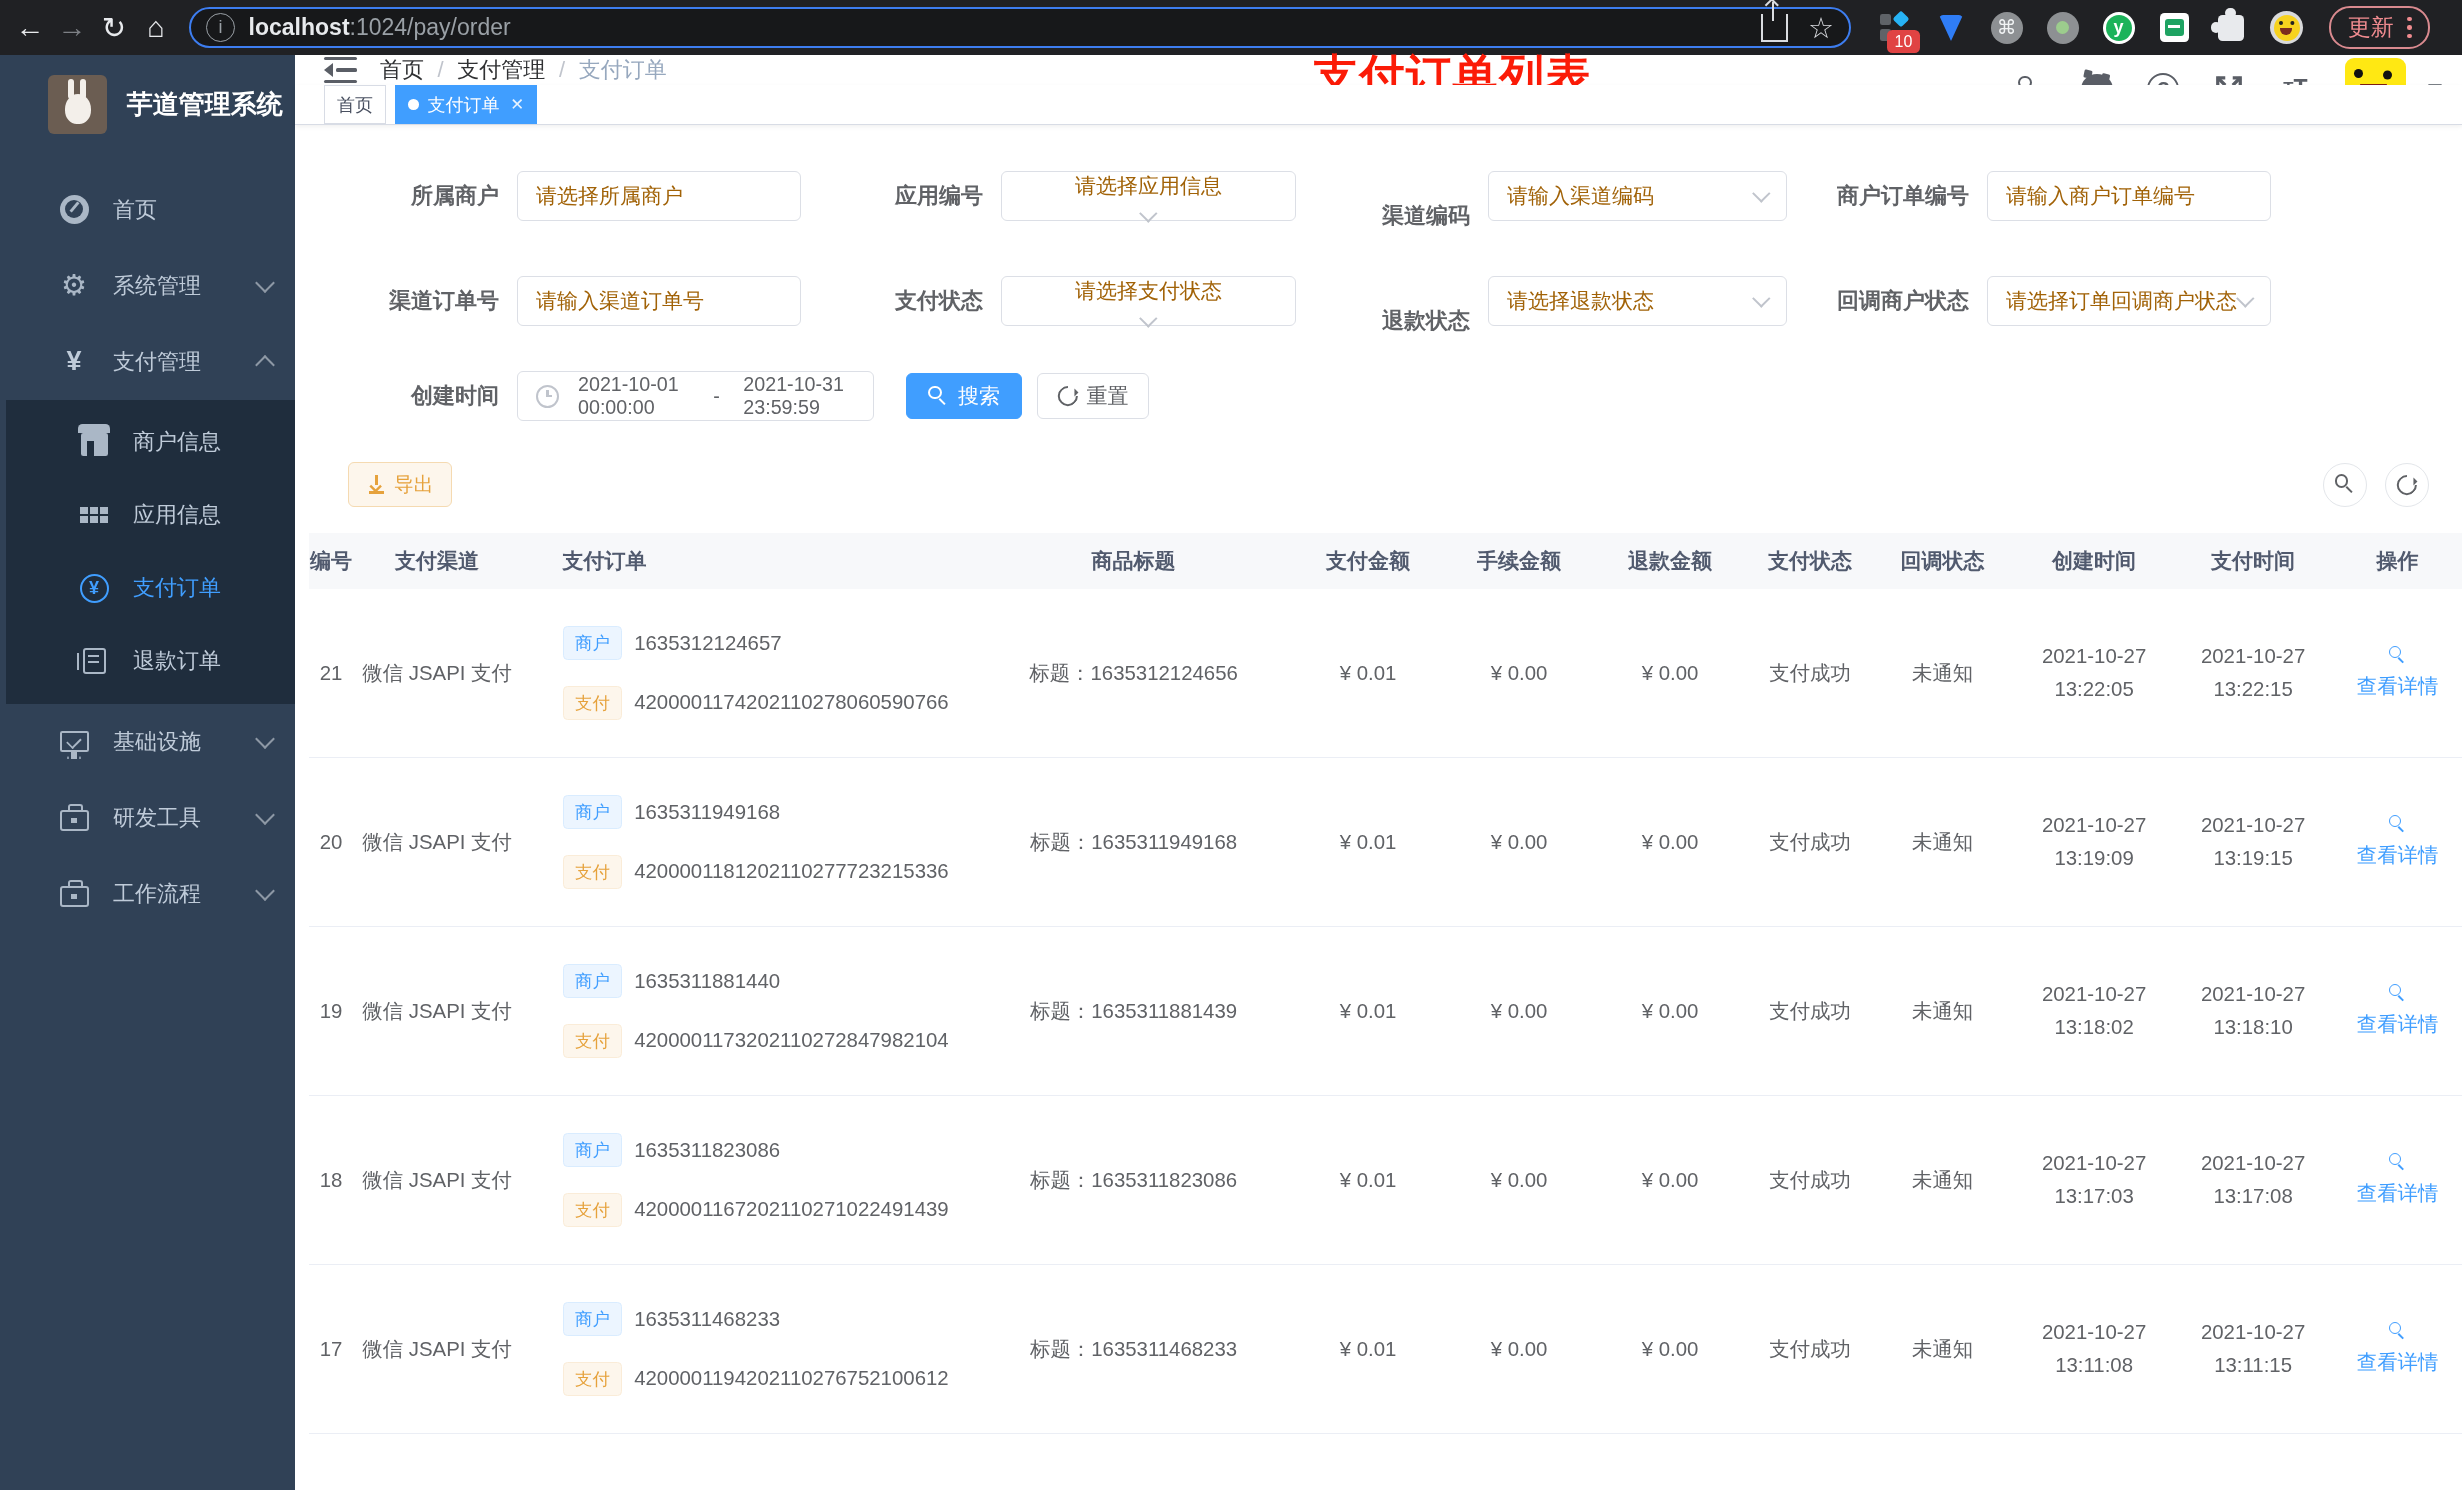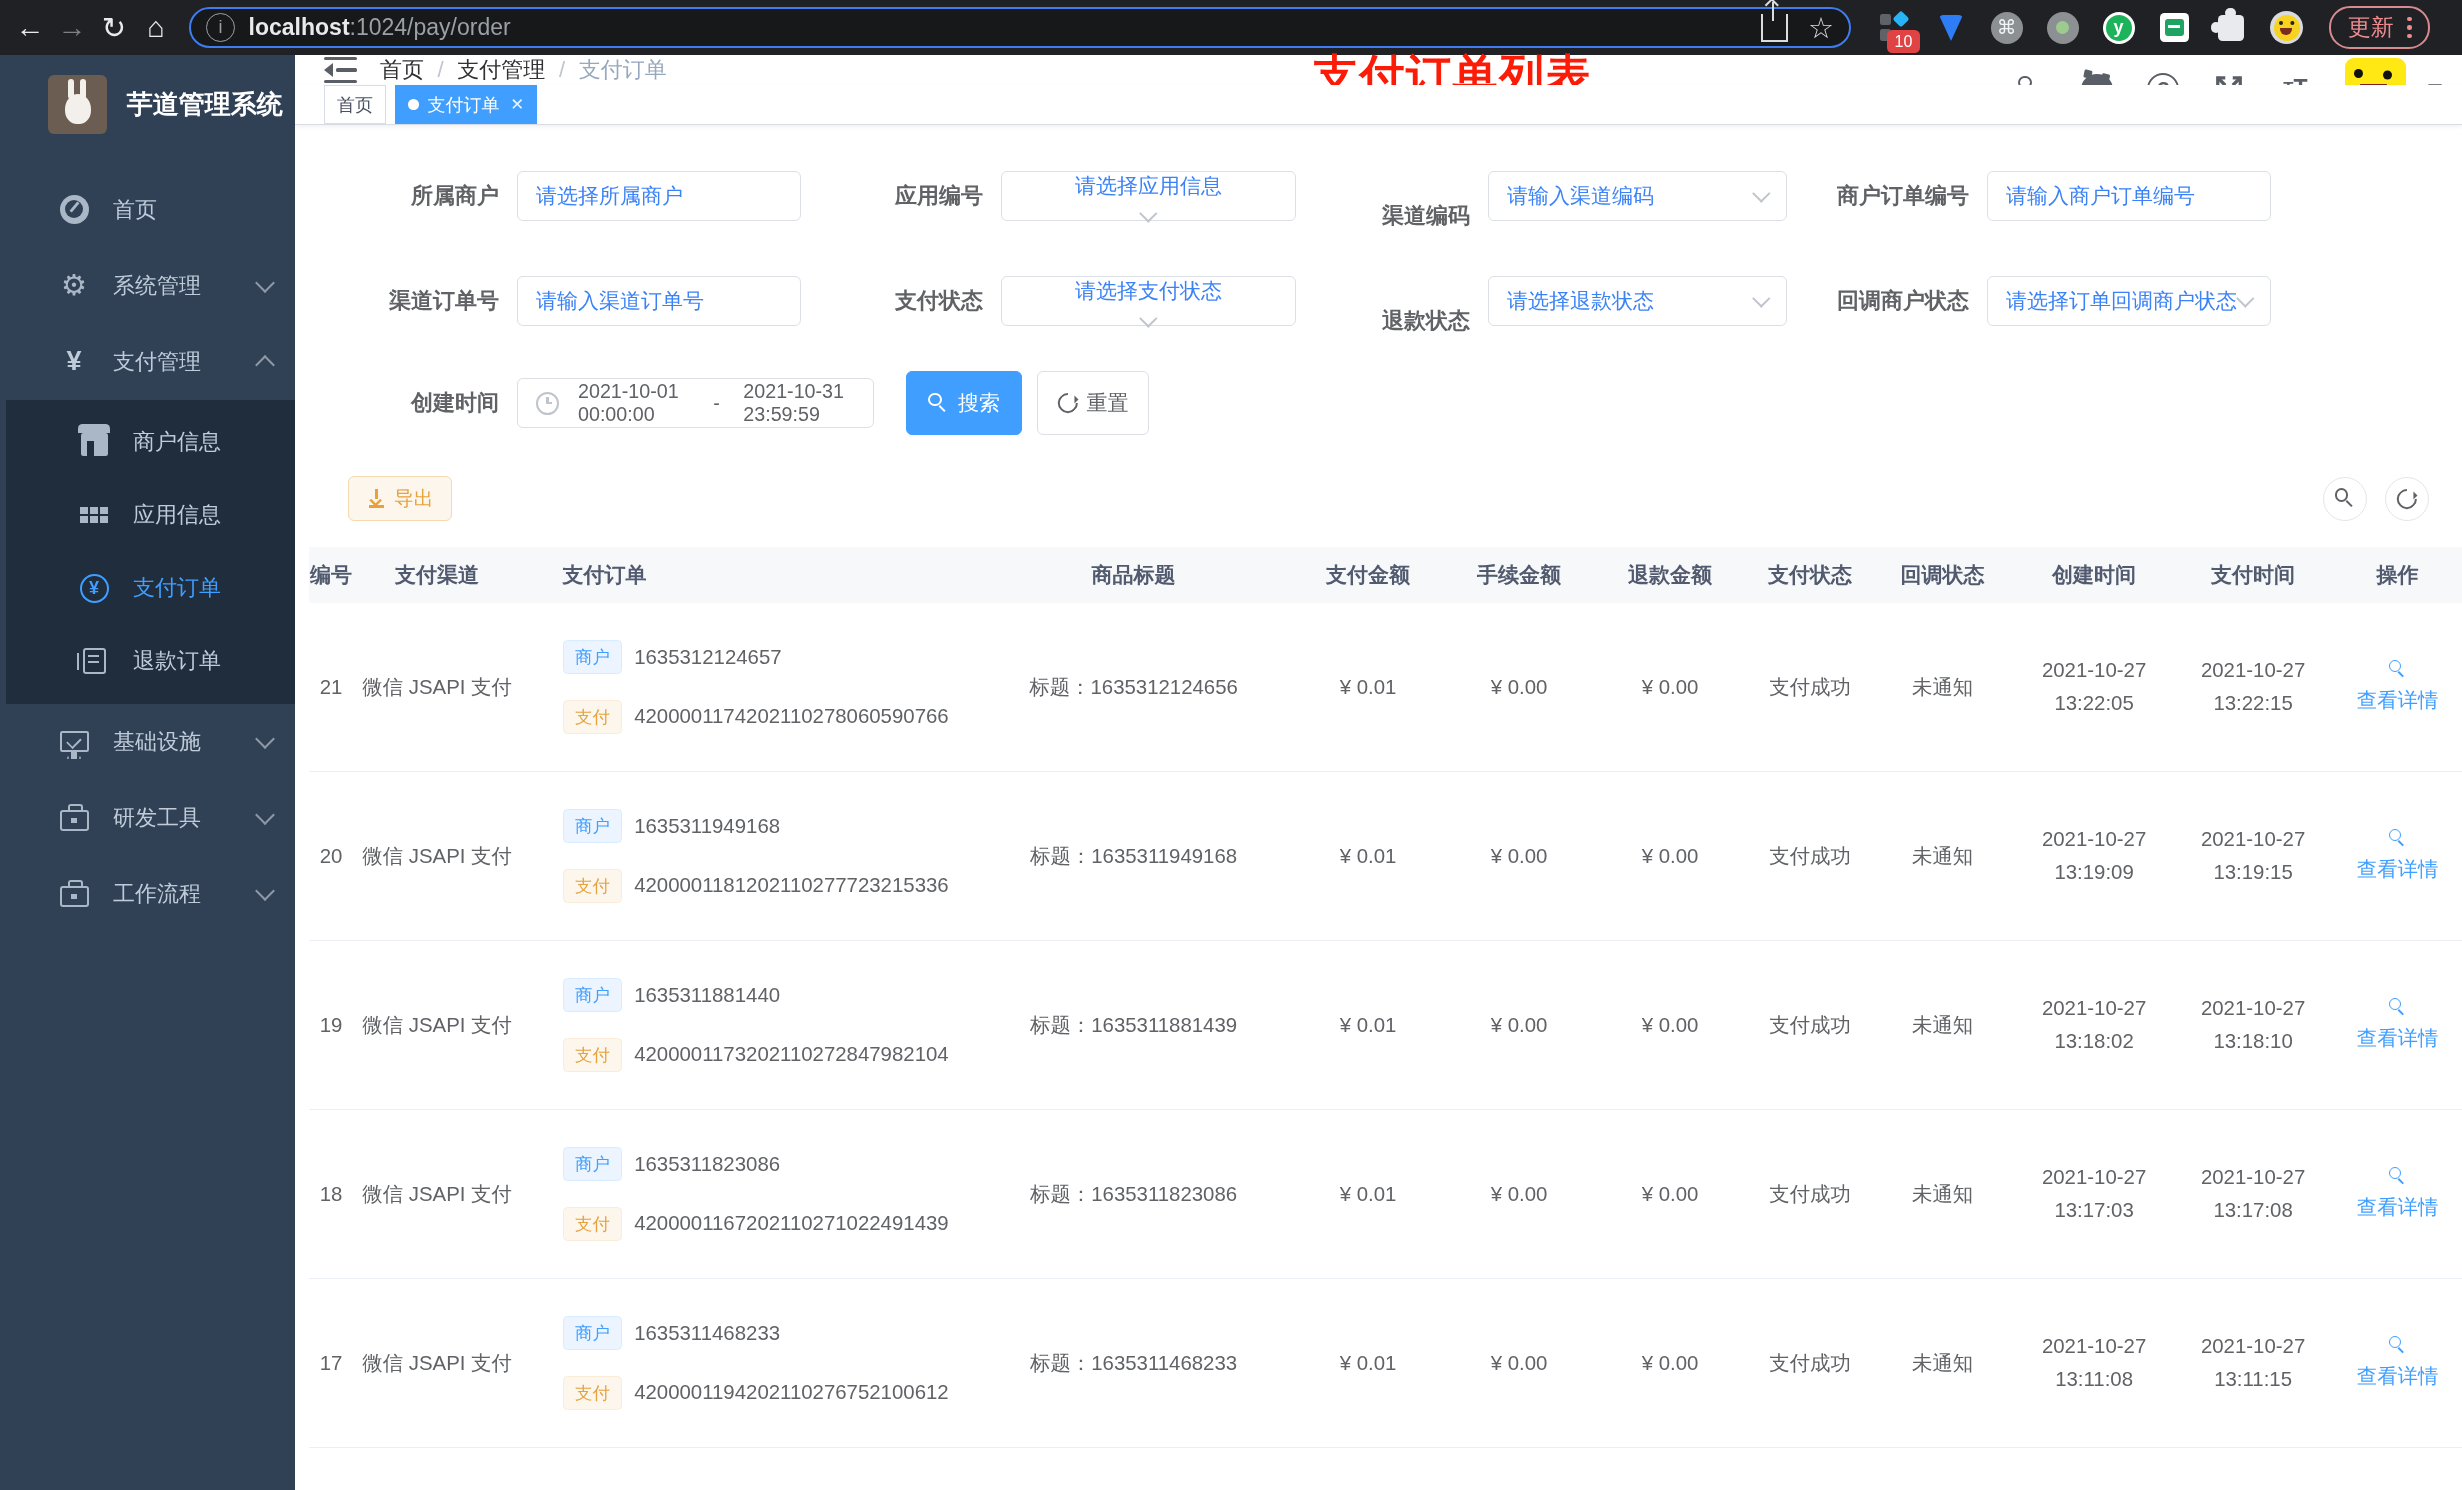--- a/index.html
+++ b/index.html
@@ -121,30 +121,30 @@
   .tag-view.active{background:#409eff;border-color:#409eff;color:#fff;}
   .tag-dot{width:10.6px;height:10.6px;border-radius:50%;background:#fff;margin-right:9px;}
   .tag-close{margin-left:10.6px;font-size:16.7px;color:#e8f3ff;}
 
   
   .filters{padding:36px 0 0 53px;}
   .f-row{display:flex;align-items:center;margin-bottom:35px;}
   .f-label{width:151px;text-align:right;font-size:22px;color:#606266;font-weight:600;padding-right:18px;flex:0 0 auto;white-space:nowrap;}
   .f-label.w240{width:182px;}
   .f-label.w230{width:174px;margin-top:40px;}
-  .f-ctl{height:50px;border:1.5px solid #dcdfe6;border-radius:6px;background:#fff;display:flex;align-items:center;padding:0 18px;box-sizing:border-box;font-size:21px;color:#3b82f6;cursor:text;}
+  .f-ctl{height:50px;border:1.5px solid #dcdfe6;border-radius:6px;background:#fff;display:flex;align-items:center;padding:0 18px;box-sizing:border-box;font-size:21px;color:#a16207;cursor:text;}
   .f-ctl .ph{flex:1;white-space:nowrap;overflow:hidden;}
   .sel-arrow{width:10.6px;height:10.6px;border-right:2.3px solid #c0c4cc;border-bottom:2.3px solid #c0c4cc;transform:rotate(45deg);margin-top:-4.5px;flex:0 0 auto;}
   .w375{width:284px;}.w390{width:295px;flex-direction:column;}.w395{width:299px;}
   .date-ctl{width:357px;color:#606266;font-size:19.7px;gap:19px;cursor:pointer;}
   .clock{width:23px;height:23px;border:2.3px solid #c0c4cc;border-radius:50%;position:relative;box-sizing:border-box;flex:0 0 auto;}
   .clock:before{content:"";position:absolute;left:8.3px;top:3.8px;width:2.3px;height:6.8px;background:#c0c4cc;}
   .clock:after{content:"";position:absolute;left:8.3px;top:8.3px;width:6px;height:2.3px;background:#c0c4cc;}
   .date-sep{color:#606266;padding:0 4.5px;}
-  .btn{height:64px;border-radius:6px;display:inline-flex;align-items:center;justify-content:center;font-size:21px;cursor:pointer;box-sizing:border-box;}
+  .btn{height:46px;border-radius:6px;display:inline-flex;align-items:center;justify-content:center;font-size:21px;cursor:pointer;box-sizing:border-box;}
   .btn-primary{background:#409eff;color:#fff;border:1.5px solid #409eff;padding:0 21px;margin-left:32px;gap:9px;}
   .btn-plain{background:#fff;color:#606266;border:1.5px solid #dcdfe6;padding:0 19.7px;margin-left:15px;gap:9px;}
   .refresh-ic{width:19.7px;height:19.7px;border:2.3px solid #606266;border-radius:50%;border-top-color:transparent;position:relative;box-sizing:border-box;transform:rotate(45deg);}
   .refresh-ic:after{content:"";position:absolute;top:-6px;right:-1.5px;border:4.5px solid transparent;border-bottom-color:#606266;transform:rotate(45deg);}
   .mag{width:21px;height:21px;position:relative;flex:0 0 auto;}
   .mag:before{content:"";position:absolute;left:0;top:0;width:13.6px;height:13.6px;border:2.3px solid currentColor;border-radius:50%;box-sizing:border-box;}
   .mag:after{content:"";position:absolute;left:12px;top:12px;width:7.6px;height:2.3px;background:currentColor;transform:rotate(45deg);transform-origin:0 0;}
 
   
   .toolbar{display:flex;align-items:center;padding:0 33px 0 53px;margin-top:6px;}

